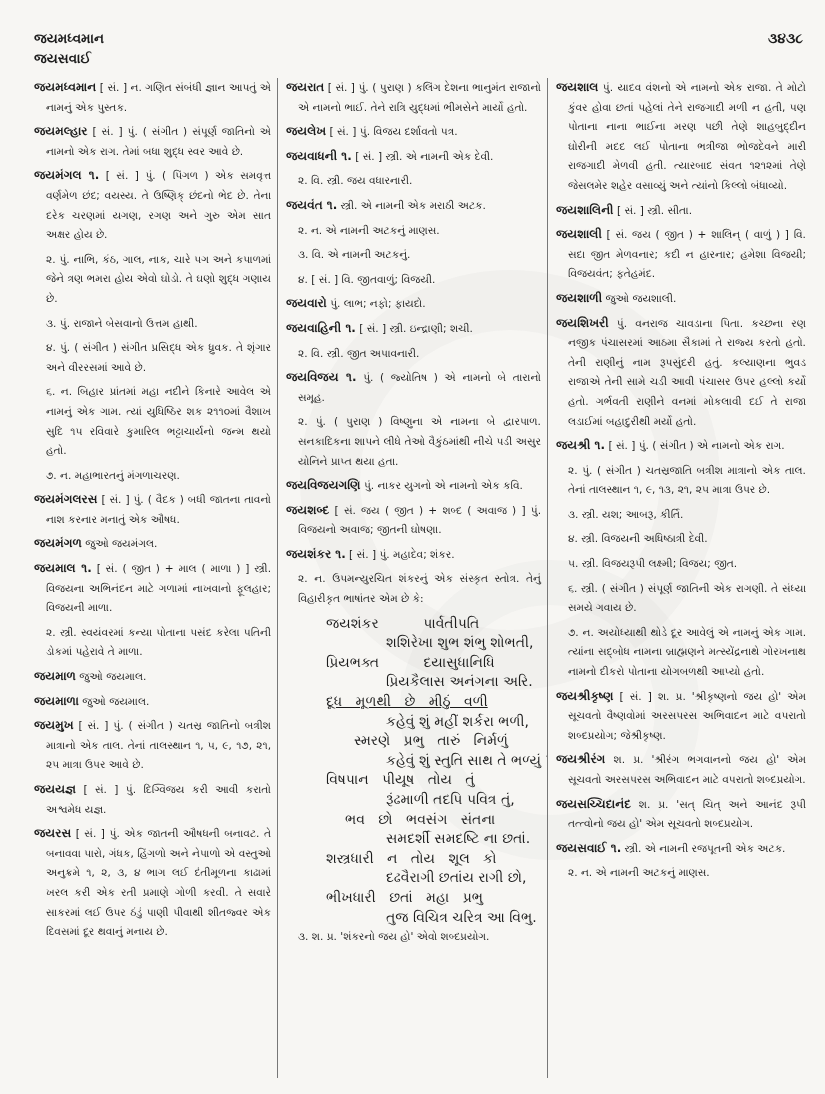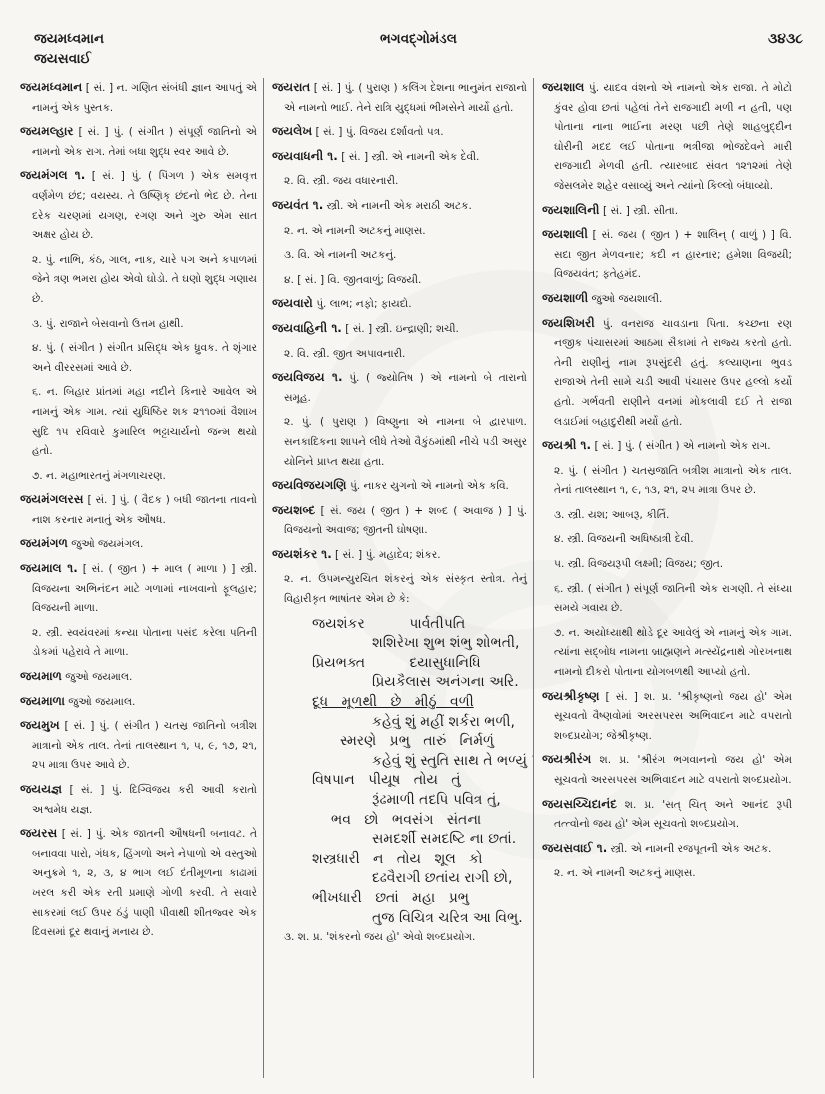--- a/index.html
+++ b/index.html
@@ -20,21 +20,21 @@
     border-radius: 50%; border: 45px solid rgba(200,200,200,0.10);
     box-sizing: border-box; pointer-events: none;
   }
   .header {
     position: absolute; left: 34px; right: 22px; top: 28px; height: 44px;
   }
   .guide { position: absolute; left: 0; top: 0; font-weight: bold; font-size: 13.5px; line-height: 20px; }
   .title { position: absolute; left: 0; right: 0; top: 0; text-align: center; font-size: 13.5px; font-weight: bold; line-height: 20px; }
   .pageno { position: absolute; right: 0; top: 0; font-size: 14px; font-weight: bold; line-height: 20px; }
   .columns {
-    position: absolute; left: 18px; top: 78px; width: 780px; height: 1000px;
+    position: absolute; left: 32px; top: 78px; width: 780px; height: 1000px;
     display: flex;
   }
   .col { box-sizing: border-box; padding: 0 6px; font-size: 10.6px; line-height: 19.6px; overflow: hidden; }
   .col1 { width: 246px; border-right: 1px solid #777; padding-left: 2px; }
   .col2 { width: 270px; border-right: 1px solid #777; padding-left: 8px; }
   .col3 { width: 264px; padding-left: 8px; }
   .entry { margin-bottom: 5px; text-align: justify; }
   .sub { padding-left: 12px; text-indent: 0; }
   .hw { font-weight: bold; font-size: 12px; }
   .body { }
@@ -47,21 +47,20 @@
 <body>
 
 <div class="watermark"></div>
 <div class="watermark2"></div>
 
 <div class="header">
   <div class="guide">
     <div>જયમધ્વમાન</div>
     <div>જયસવાઈ</div>
   </div>
-  <div class="title">ભગવદ્ગોમંડલ</div>
   <div class="pageno">૩૪૩૮</div>
 </div>
 
 <div class="columns">
   <div class="col col1">
       <div class="entry hang"><span class="hw">જયમધ્વમાન</span> <span class="body">[ સં. ] ન. ગણિત સંબંધી જ્ઞાન આપતું એ નામનું એક પુસ્તક.</span></div>
       <div class="entry hang"><span class="hw">જયમલ્હાર</span> <span class="body">[ સં. ] પું. ( સંગીત ) સંપૂર્ણ જાતિનો એ નામનો એક રાગ. તેમાં બધા શુદ્ધ સ્વર આવે છે.</span></div>
       <div class="entry hang"><span class="hw">જયમંગલ ૧.</span> <span class="body">[ સં. ] પું. ( પિંગળ ) એક સમવૃત્ત વર્ણમેળ છંદ; વયસ્ય. તે ઉષ્ણિક્ છંદનો ભેદ છે. તેના દરેક ચરણમાં યગણ, રગણ અને ગુરુ એમ સાત અક્ષર હોય છે.</span></div>
       <div class="entry sub"><span>૨. પું. નાભિ, કંઠ, ગાલ, નાક, ચારે પગ અને કપાળમાં જેને ત્રણ ભમરા હોય એવો ઘોડો. તે ઘણો શુદ્ધ ગણાય છે.</span></div>
       <div class="entry sub"><span>૩. પું. રાજાને બેસવાનો ઉત્તમ હાથી.</span></div>

